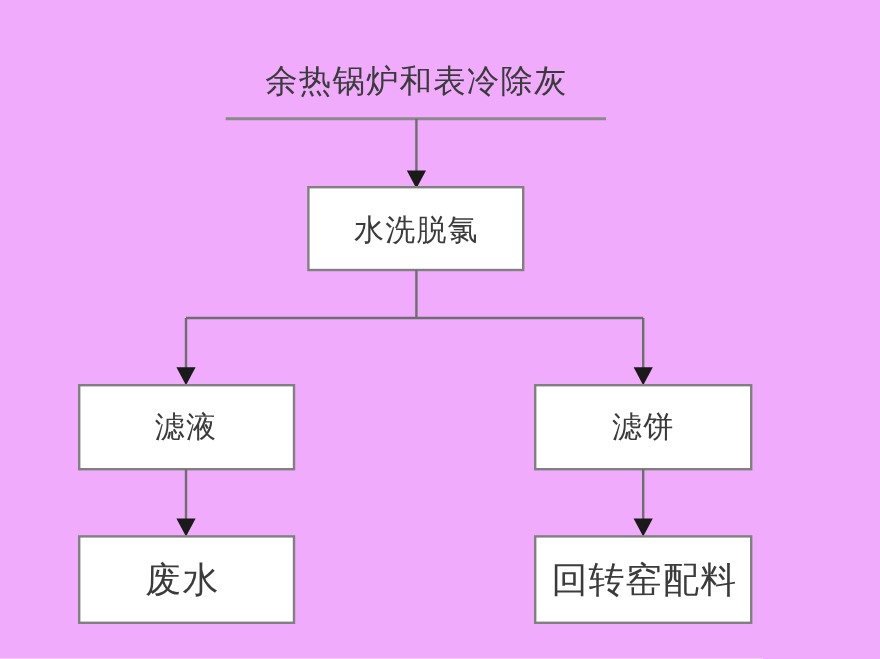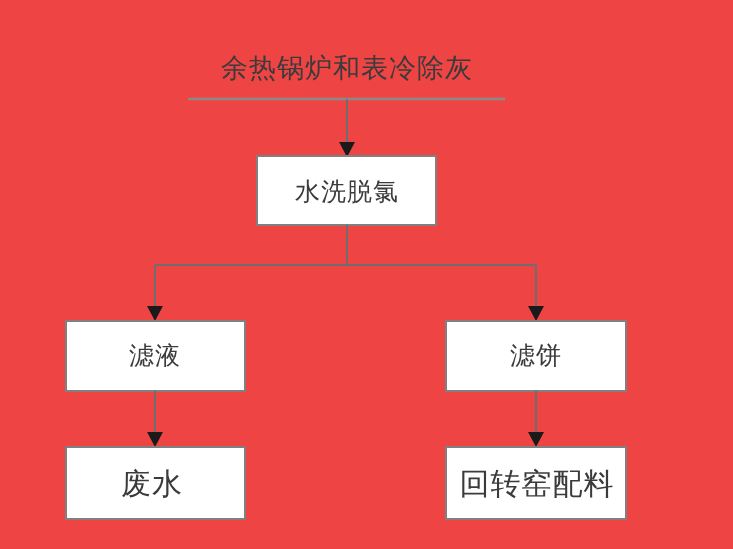--- a/index.html
+++ b/index.html
@@ -10,21 +10,21 @@
   body {
     width: 733px;
     height: 549px;
     font-family: "DejaVu Sans", "Liberation Sans", sans-serif;
     overflow: hidden;
   }
   #flowchart-root {
     position: relative;
     width: 733px;
     height: 549px;
-    background: #ef4444;
+    background: #f0abfc;
   }
   svg.diagram {
     position: absolute;
     left: 0;
     top: 0;
     width: 733px;
     height: 549px;
   }
   .node-box {
     fill: #ffffff;

